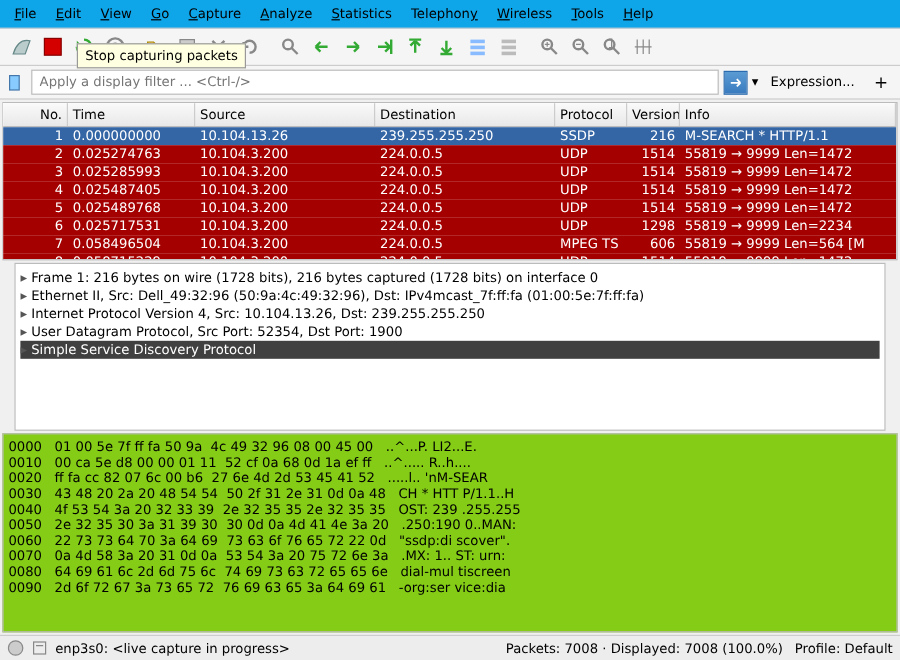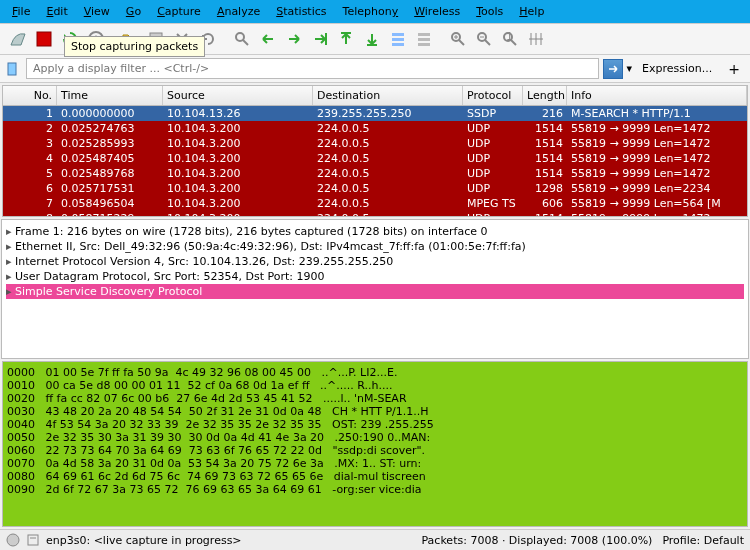--- a/index.html
+++ b/index.html
@@ -17,24 +17,24 @@
 .expr{padding:2px 6px}
 .plus{padding:2px 6px;font-size:14px}
 .plist{flex:0 0 132px;overflow:auto;border:1px solid #bbb;margin:2px;background:#fff;position:relative}
 .phead{display:flex;background:linear-gradient(#fafafa,#e8e8e8);border-bottom:1px solid #bbb;position:sticky;top:0}
 .phead div{padding:3px 4px;border-right:1px solid #ccc;overflow:hidden;white-space:nowrap}
 .prow{display:flex;font-family:"DejaVu Sans Mono",monospace;font-size:11px;padding:1px 0}
 .prow div{padding:0 4px;overflow:hidden;white-space:nowrap}
 .c-no{width:54px;text-align:right}.c-time{width:106px}.c-src{width:150px}.c-dst{width:150px}.c-prot{width:60px}.c-len{width:44px;text-align:right}.c-info{flex:1}
 .sel{background:#3465a4;color:#fff}
 .dark{background:#a40000;color:#fff}
-.details{flex:0 0 140px;overflow:auto;border:1px solid #bbb;margin:0 1px;background:#fff;padding:4px;font-family:"DejaVu Sans Mono",monospace;font-size:11px}
+.details{flex:0 0 140px;overflow:auto;border:1px solid #bbb;margin:0 12px;background:#fff;padding:4px;font-family:"DejaVu Sans Mono",monospace;font-size:11px}
 .detline{white-space:nowrap;padding:1px 0}
 .tri::before{content:"▸ ";color:#555}
-.detsel{background:#ec4899;color:#fff}
+.detsel{background:#404040;color:#fff}
 .hexpane{flex:1;overflow:auto;border:1px solid #bbb;margin:2px;background:#84cc16;padding:4px;font-family:"DejaVu Sans Mono",monospace;font-size:11px;white-space:pre}
 .statusbar{display:flex;align-items:center;background:#ededed;border-top:1px solid #ccc;padding:3px 6px;gap:10px}
 .status-left{flex:1;display:flex;align-items:flex-end;gap:6px}
 .status-mid{flex:0 0 auto}
 .status-right{flex:0 0 auto}
 svg{display:block}
 </style>
 </head>
 <body>
 
@@ -199,21 +199,21 @@
   <span class="plus">+</span>
 </div>
 
 <div class="plist">
   <div class="phead">
     <div class="c-no">No.</div>
     <div class="c-time">Time</div>
     <div class="c-src">Source</div>
     <div class="c-dst">Destination</div>
     <div class="c-prot">Protocol</div>
-    <div class="c-len">Length</div>
+    <div class="c-len">Version</div>
     <div class="c-info">Info</div>
   </div>
   <div id="packet-rows">
       <div class="prow sel">
         <div class="c-no">1</div>
         <div class="c-time">0.000000000</div>
         <div class="c-src">10.104.13.26</div>
         <div class="c-dst">239.255.255.250</div>
         <div class="c-prot">SSDP</div>
         <div class="c-len">216</div>

